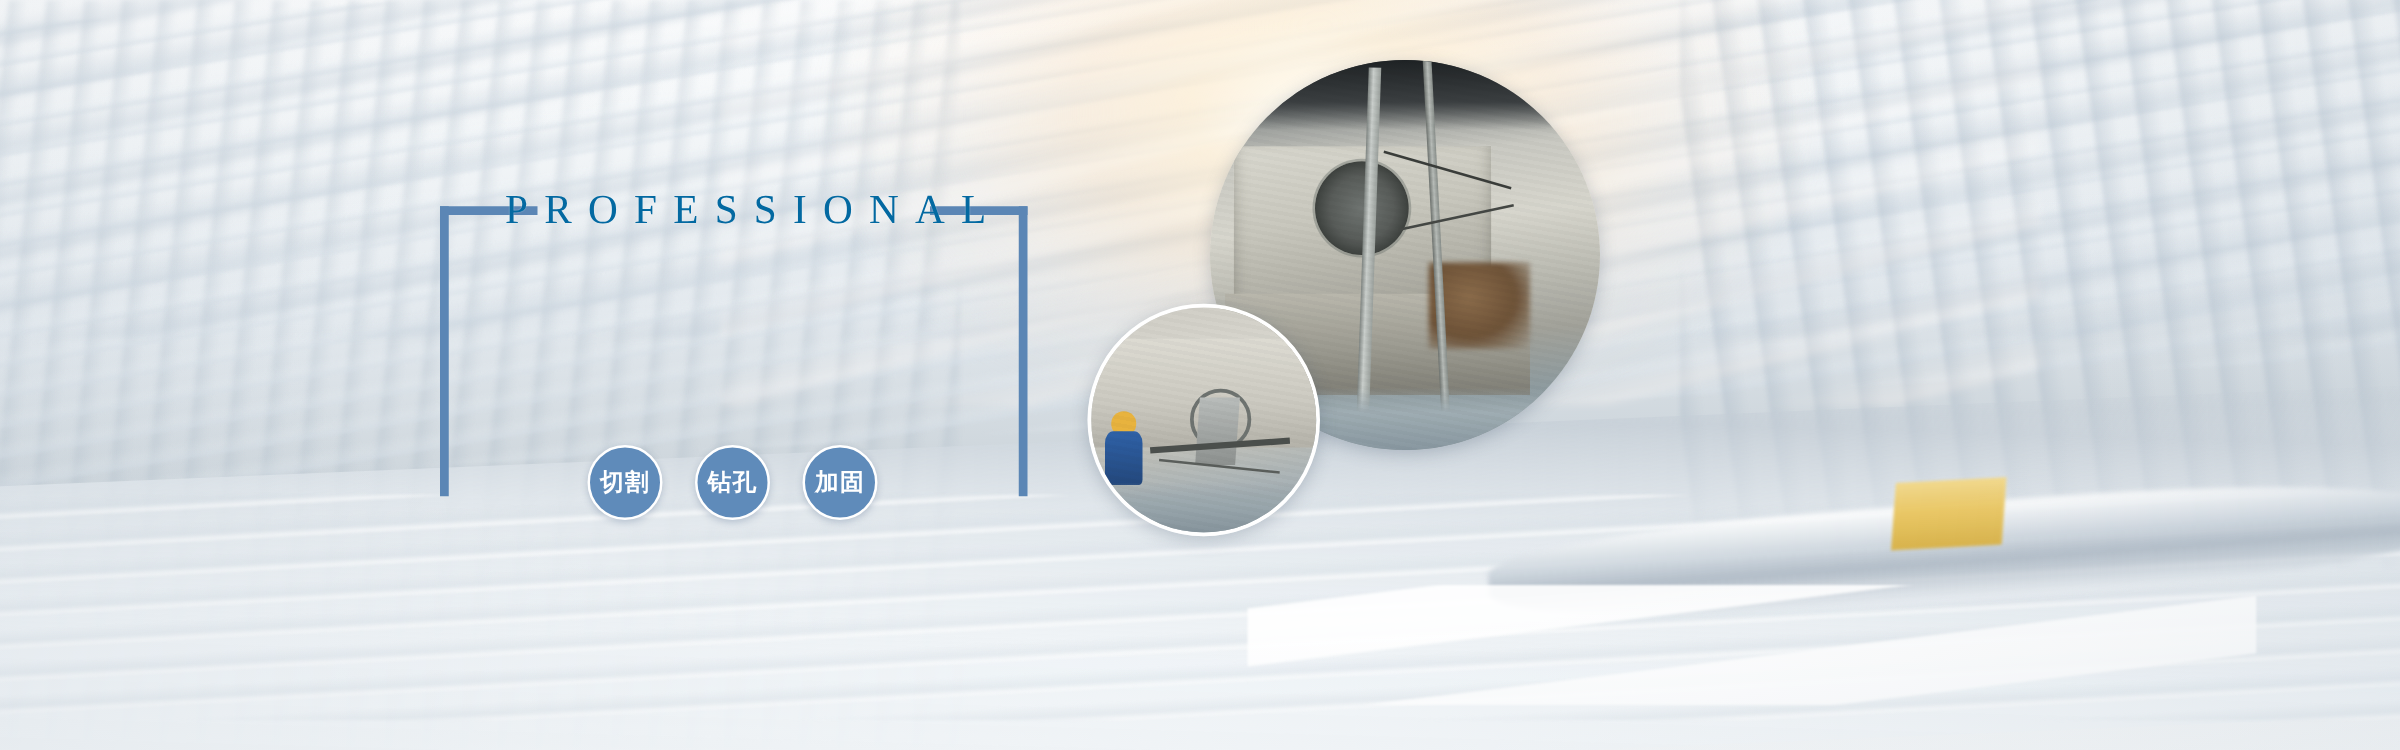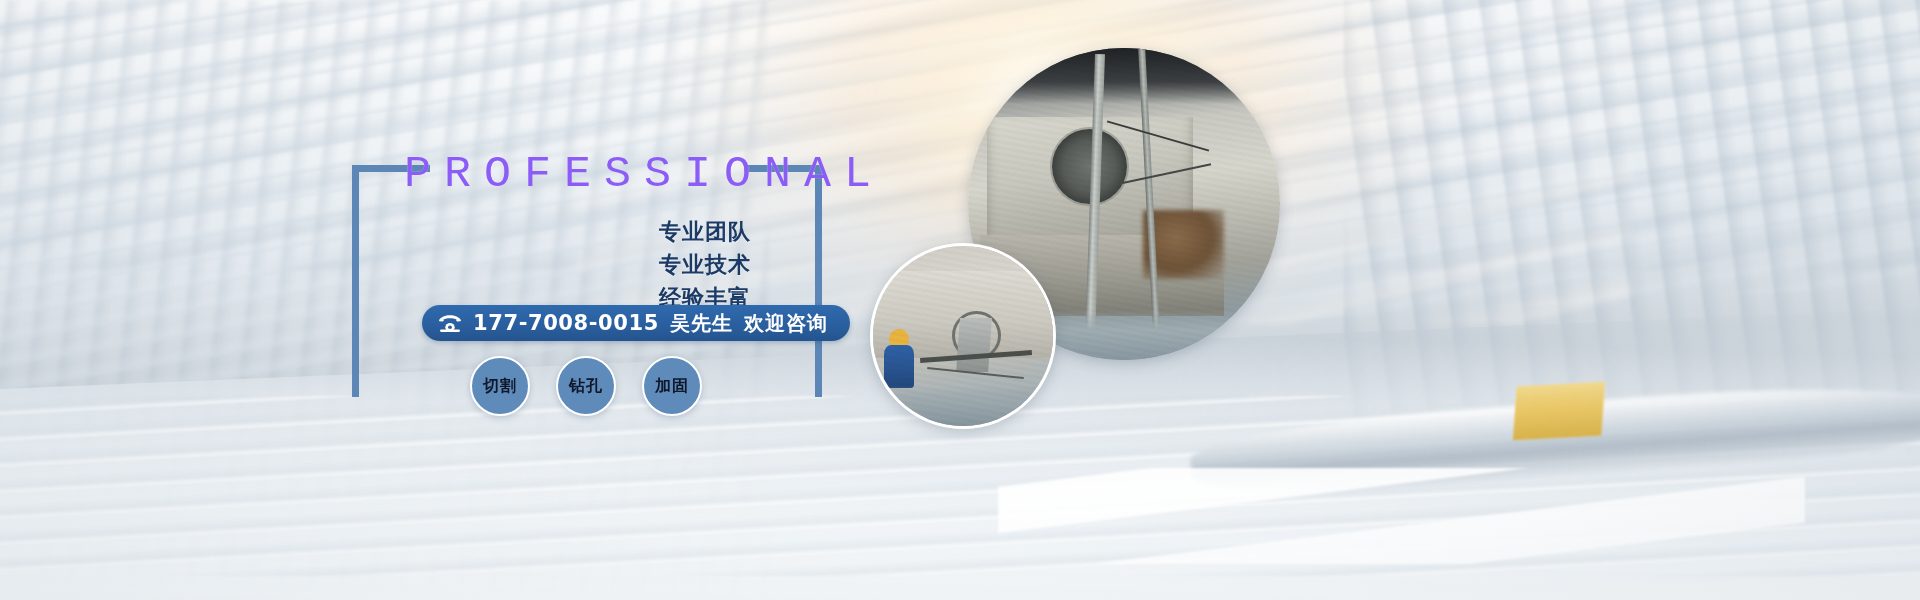--- a/index.html
+++ b/index.html
@@ -148,25 +148,25 @@
     position:absolute;left:352px;top:165px;width:470px;height:232px;
     pointer-events:none;
   }
   .fr-l{position:absolute;left:0;top:0;width:7px;height:232px;background:#5b86b5;}
   .fr-r{position:absolute;right:0;top:0;width:7px;height:232px;background:#5b86b5;}
   .fr-tl{position:absolute;left:0;top:0;width:78px;height:7px;background:#5b86b5;}
   .fr-tr{position:absolute;right:0;top:0;width:78px;height:7px;background:#5b86b5;}
 
   .professional{
     position:absolute;left:404px;top:152px;
-    font-size:45px;line-height:1;
+    font-size:33px;line-height:1;
     letter-spacing:13px;
-    color:#8b5cf6;
+    color:#0369a1;
     font-weight:300;
-    font-family:Liberation Mono, monospace;
+    font-family:Liberation Serif, serif;
     white-space:nowrap;
     text-shadow:0 0 1px rgba(255,255,255,.6);
   }
 
   .headline{
     position:absolute;left:396px;top:215px;
     font-size:74px;line-height:1.02;
     font-weight:bold;
     color:#111417;
     letter-spacing:2px;
@@ -202,21 +202,21 @@
   .phone-name,.phone-cta{
     font-size:20px;font-weight:bold;color:#ffffff;letter-spacing:1px;
     font-family:"DejaVu Sans","Liberation Sans",sans-serif;white-space:nowrap;
   }
 
   .pills{position:absolute;left:470px;top:356px;display:flex;gap:26px;}
   .pill{
     width:56px;height:56px;border-radius:50%;
     background:#5f8bba;border:2px solid #ffffff;
     display:flex;align-items:center;justify-content:center;
-    color:#0f172a;font-size:16px;font-weight:bold;letter-spacing:1px;
+    color:#ffffff;font-size:19px;font-weight:bold;letter-spacing:1px;
     font-family:"DejaVu Sans","Liberation Sans",sans-serif;
     box-shadow:0 2px 6px rgba(50,80,120,.25);
   }
 
   
   .circ{position:absolute;border-radius:50%;overflow:hidden;
         box-shadow:0 3px 14px rgba(80,95,115,.30);}
   .circ-big{left:968px;top:48px;width:312px;height:312px;}
   .circ-small{left:870px;top:243px;width:180px;height:180px;border:3px solid #ffffff;}
 
@@ -343,37 +343,21 @@
     <div class="frame">
       <div class="fr-l"></div>
       <div class="fr-r"></div>
       <div class="fr-tl"></div>
       <div class="fr-tr"></div>
     </div>
 
     <div class="professional">PROFESSIONAL</div>
 
 
-    <div class="features">
-      <div class="f">专业团队</div>
-      <div class="f">专业技术</div>
-      <div class="f">经验丰富</div>
-    </div>
-
-    <div class="phonebar">
-      <svg class="phone-ico" viewBox="0 0 26 20">
-        <path fill="#ffffff" d="M13 1.1c-5.3 0-9.8 2-11.6 4.8-.5.8-.2 1.6.7 1.7l2.7.3c.9.1 1.5-.5 1.4-1.3l-.1-1.1c1.7-.8 4.1-1.3 6.9-1.3s5.2.5 6.9 1.3l-.1 1.1c-.1.8.5 1.4 1.4 1.3l2.7-.3c.9-.1 1.2-.9.7-1.7C22.8 3.1 18.3 1.1 13 1.1z"></path>
-        <ellipse cx="13" cy="14.1" rx="5.1" ry="4.7" fill="#ffffff"></ellipse>
-        <ellipse cx="13" cy="14.1" rx="2.1" ry="1.9" fill="#2a5f9f"></ellipse>
-        <rect x="2.2" y="16.6" width="21.6" height="2.5" rx="1.25" fill="#ffffff"></rect>
-      </svg>
-      <span class="phone-num">177-7008-0015</span>
-      <span class="phone-name">吴先生</span>
-      <span class="phone-cta">欢迎咨询</span>
-    </div>
+
 
     <div class="pills">
       <div class="pill">切割</div>
       <div class="pill">钻孔</div>
       <div class="pill">加固</div>
     </div>
 
     <div class="circ circ-big">
       <div class="ph ph-big">
         <div class="dark-top"></div>

